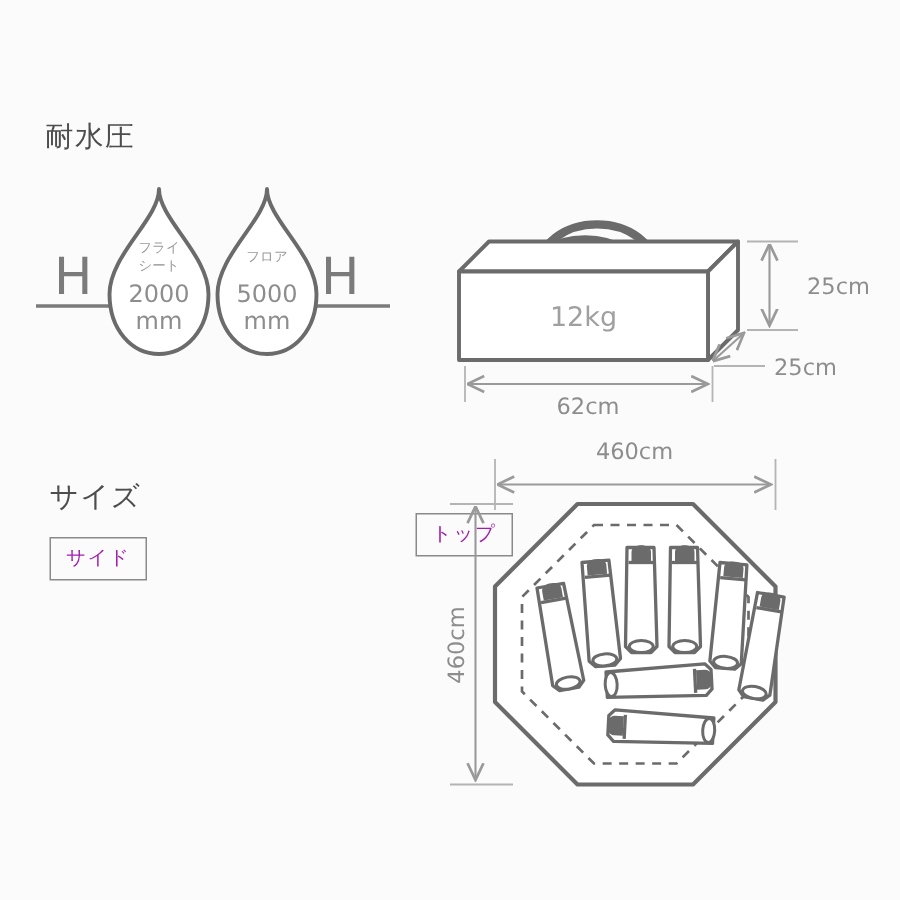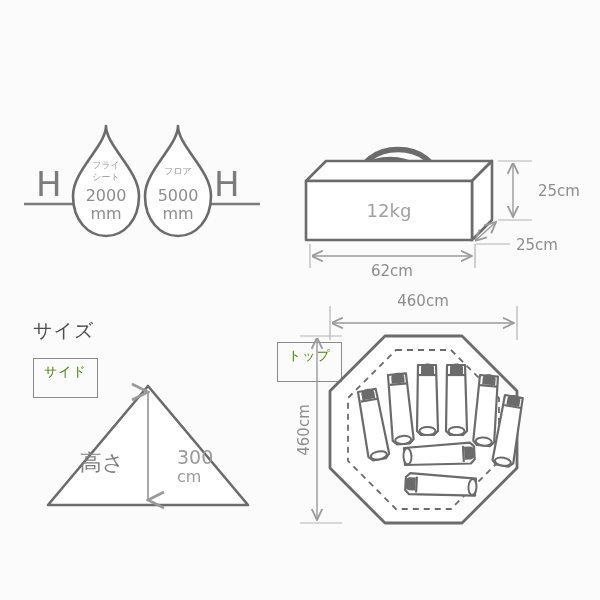--- a/index.html
+++ b/index.html
@@ -12,23 +12,23 @@
     position:relative;
   }
   .page{position:absolute;inset:0;}
   .sec{position:absolute;}
   .heading{
     font-size:19px;color:#4d4d4d;font-weight:400;letter-spacing:1px;
     white-space:nowrap;
   }
   .badge{
     border:1.6px solid #8a8a8a;
-    color:#4d7c0f;
+    color:#a21caf;
     font-size:13px;
-    padding:4px 10px 16px;
+    padding:4px 10px 5px;
     display:inline-block;
     letter-spacing:1px;
     background:#fbfbfb;
     white-space:nowrap;
   }
   svg{display:block;overflow:visible;}
   .dimtxt{
     fill:#8d8d8d;font-size:15px;
     font-family:"DejaVu Sans","Liberation Sans",sans-serif;
   }
@@ -36,20 +36,23 @@
   .droptxt-sm{fill:#9a9a9a;font-size:9px;text-anchor:middle;}
   .kgtxt{fill:#a0a0a0;font-size:18px;text-anchor:middle;}
   .htxt{fill:#7b7b7b;font-size:17px;}
   .vlabel{fill:#8d8d8d;font-size:15px;text-anchor:middle;}
 </style>
 </head>
 <body>
 
 <div class="page">
 
+  <div class="sec" style="left:30px;top:78px;">
+    <div class="heading">耐水圧</div>
+  </div>
 
   <div class="sec" style="left:18px;top:118px;">
     <svg width="250" height="135" viewBox="0 0 250 135">
 
       <g>
         <text class="htxt" x="18" y="78" style="font-size:34px;fill:#7b7b7b;font-family:'DejaVu Sans',sans-serif;">H</text>
         <line x1="6" y1="86" x2="60" y2="86" stroke="#7b7b7b" stroke-width="2.4"></line>
       </g>
 
       <g>
@@ -109,37 +112,20 @@
     </svg>
   </div>
 
   <div class="sec" style="left:33px;top:318px;">
     <div class="heading">サイズ</div>
   </div>
   <div class="sec" style="left:33px;top:358px;">
     <span class="badge">サイド</span>
   </div>
 
-  <div class="sec" style="left:35px;top:378px;">
-    <svg width="230" height="140" viewBox="0 0 230 140">
-      <defs>
-        <marker id="arrV" markerWidth="10" markerHeight="10" refX="5" refY="9" orient="auto">
-          <path d="M1,1 L5,9 L9,1" fill="none" stroke="#9a9a9a" stroke-width="1.4"></path>
-        </marker>
-        <marker id="arrVs" markerWidth="10" markerHeight="10" refX="5" refY="1" orient="auto">
-          <path d="M1,9 L5,1 L9,9" fill="none" stroke="#9a9a9a" stroke-width="1.4"></path>
-        </marker>
-      </defs>
-      <path d="M 113 8 L 213 127 L 13 127 Z" fill="#ffffff" stroke="#6b6b6b" stroke-width="2.6" stroke-linejoin="round"></path>
-      <line x1="113" y1="14" x2="113" y2="122" stroke="#a8a8a8" stroke-width="2" marker-start="url(#arrVs)" marker-end="url(#arrV)"></line>
-      <text x="67" y="92" style="fill:#7f7f7f;font-size:22px;text-anchor:middle;">高さ</text>
-      <text x="142" y="86" style="fill:#9a9a9a;font-size:19px;">300</text>
-      <text x="142" y="104" style="fill:#9a9a9a;font-size:16px;">cm</text>
-    </svg>
-  </div>
 
   <div class="sec" style="left:277px;top:342px;">
     <span class="badge">トップ</span>
   </div>
 
   <div class="sec" style="left:300px;top:292px;text-align:right;">
     <svg width="290" height="250" viewBox="0 0 290 250">
       <defs>
         <marker id="tA" markerWidth="9" markerHeight="9" refX="8" refY="4.5" orient="auto">
           <path d="M0,0.7 L8,4.5 L0,8.3" fill="none" stroke="#9a9a9a" stroke-width="1.3"></path>

